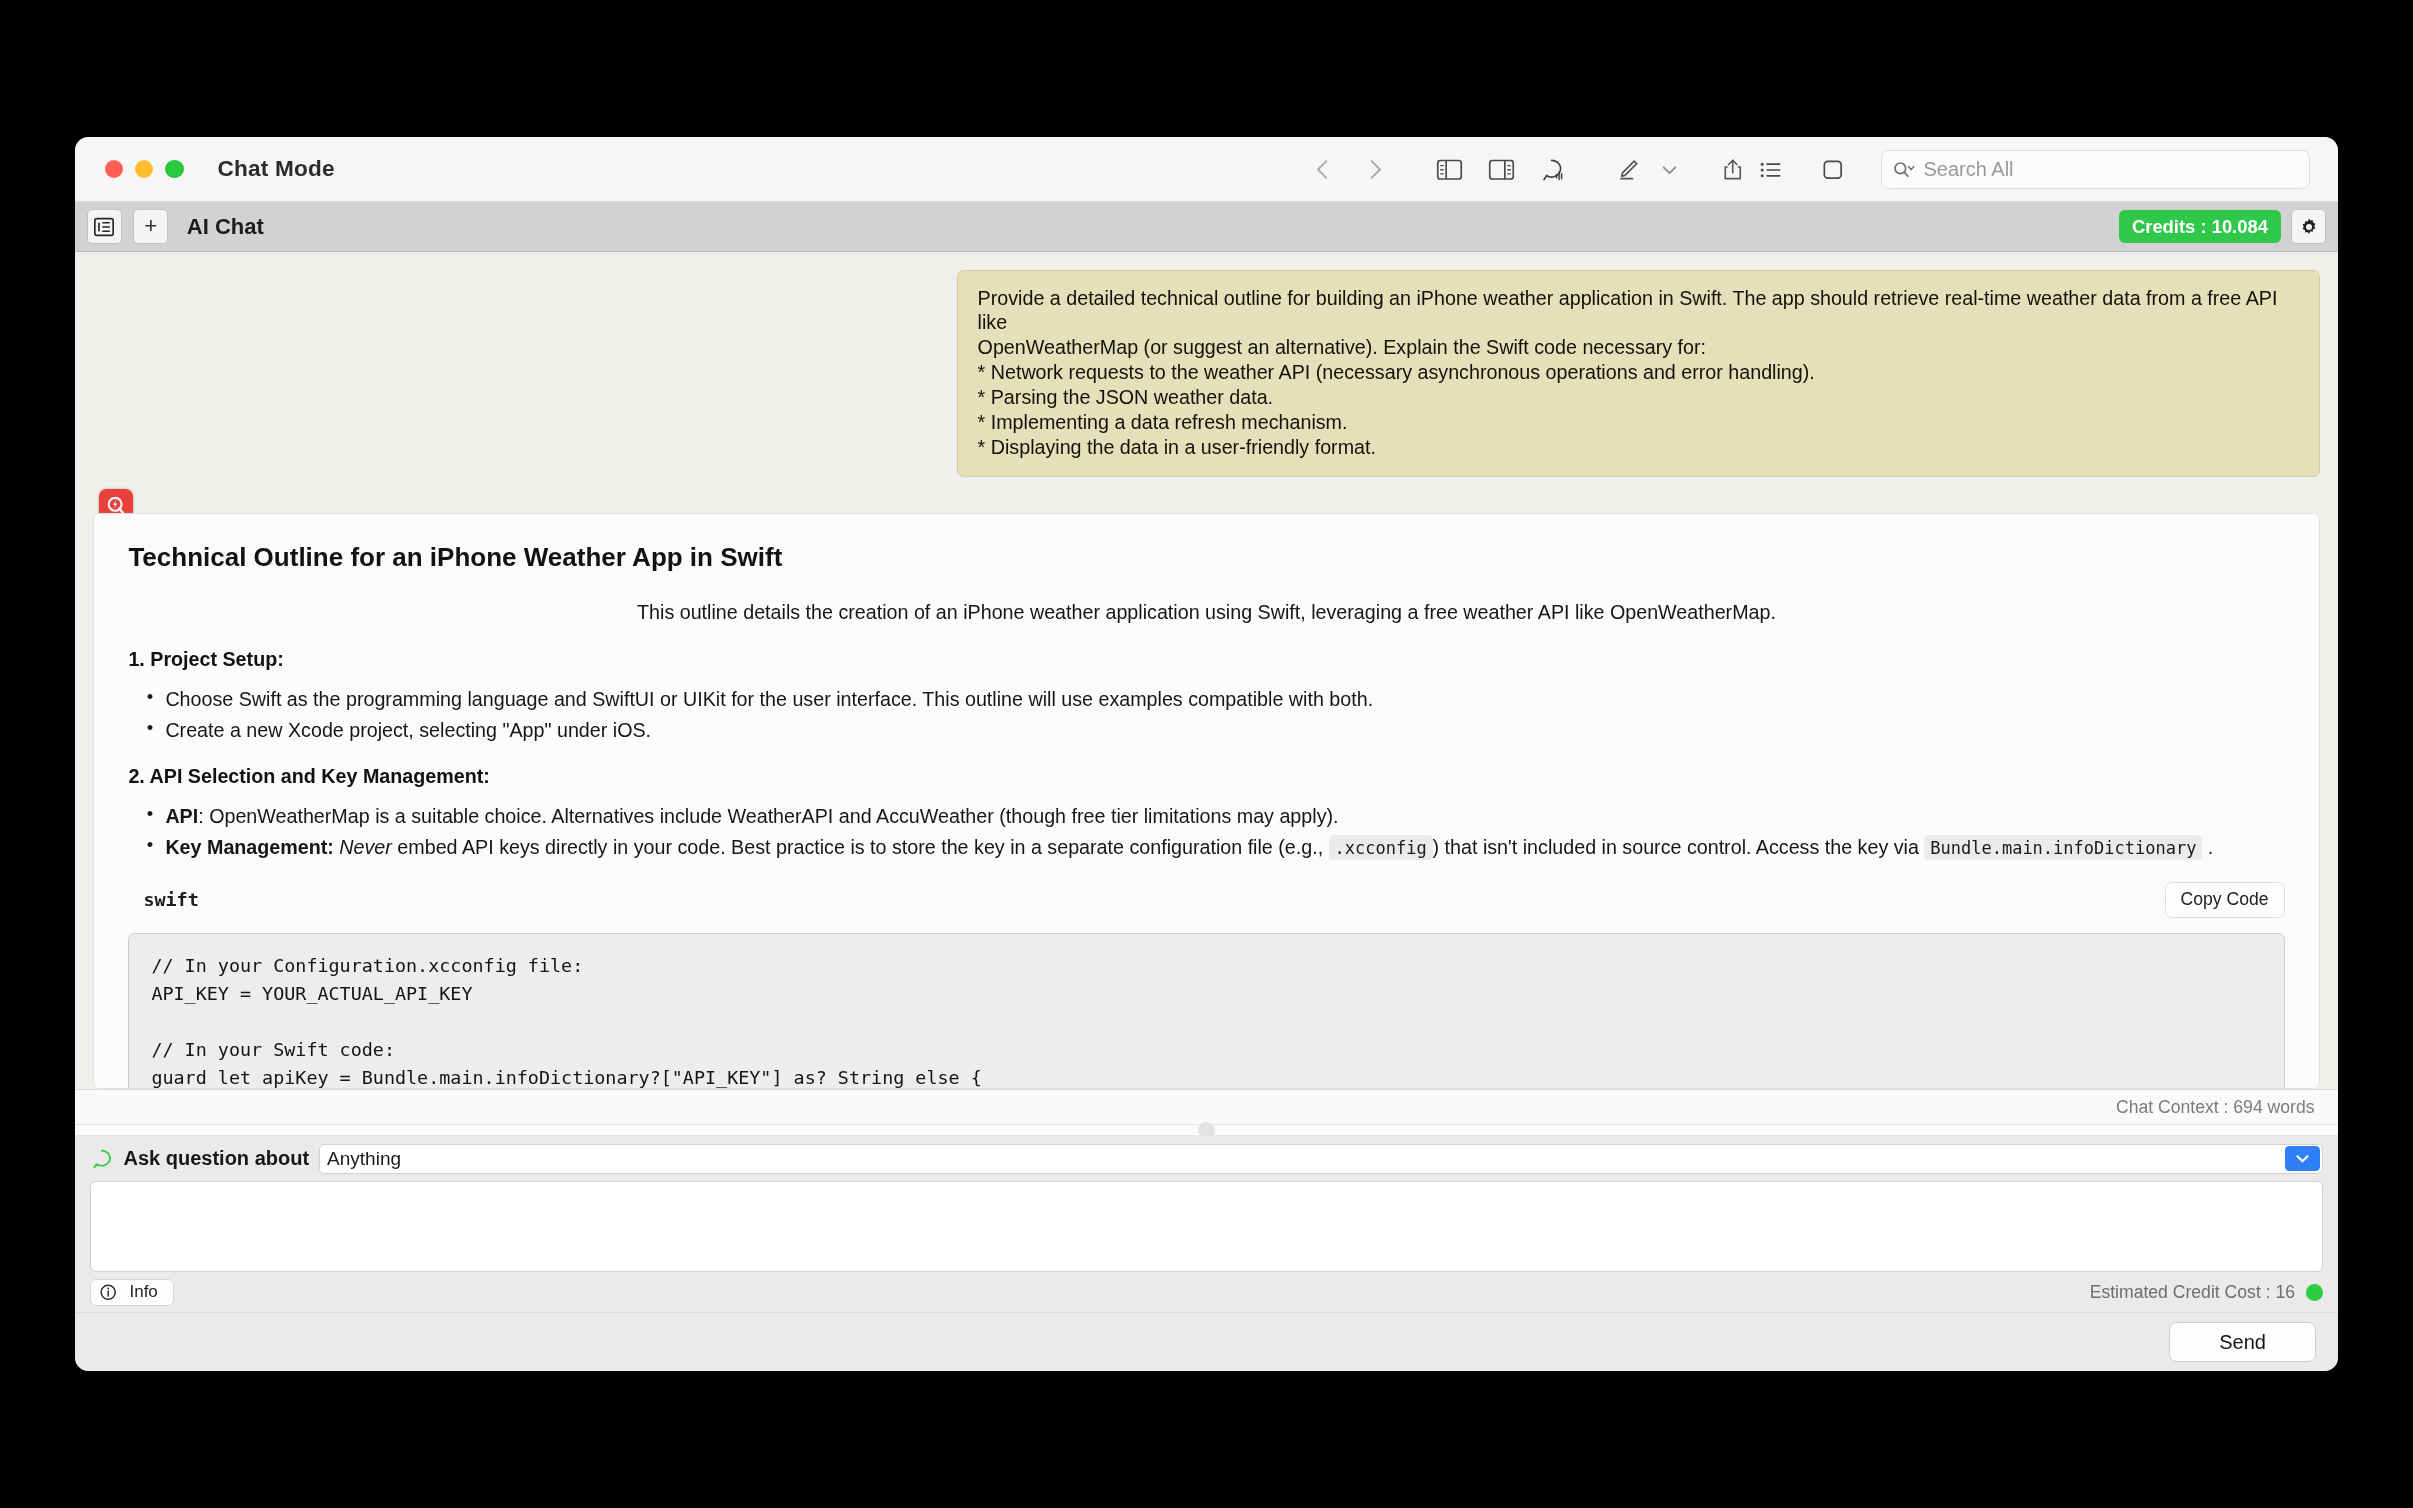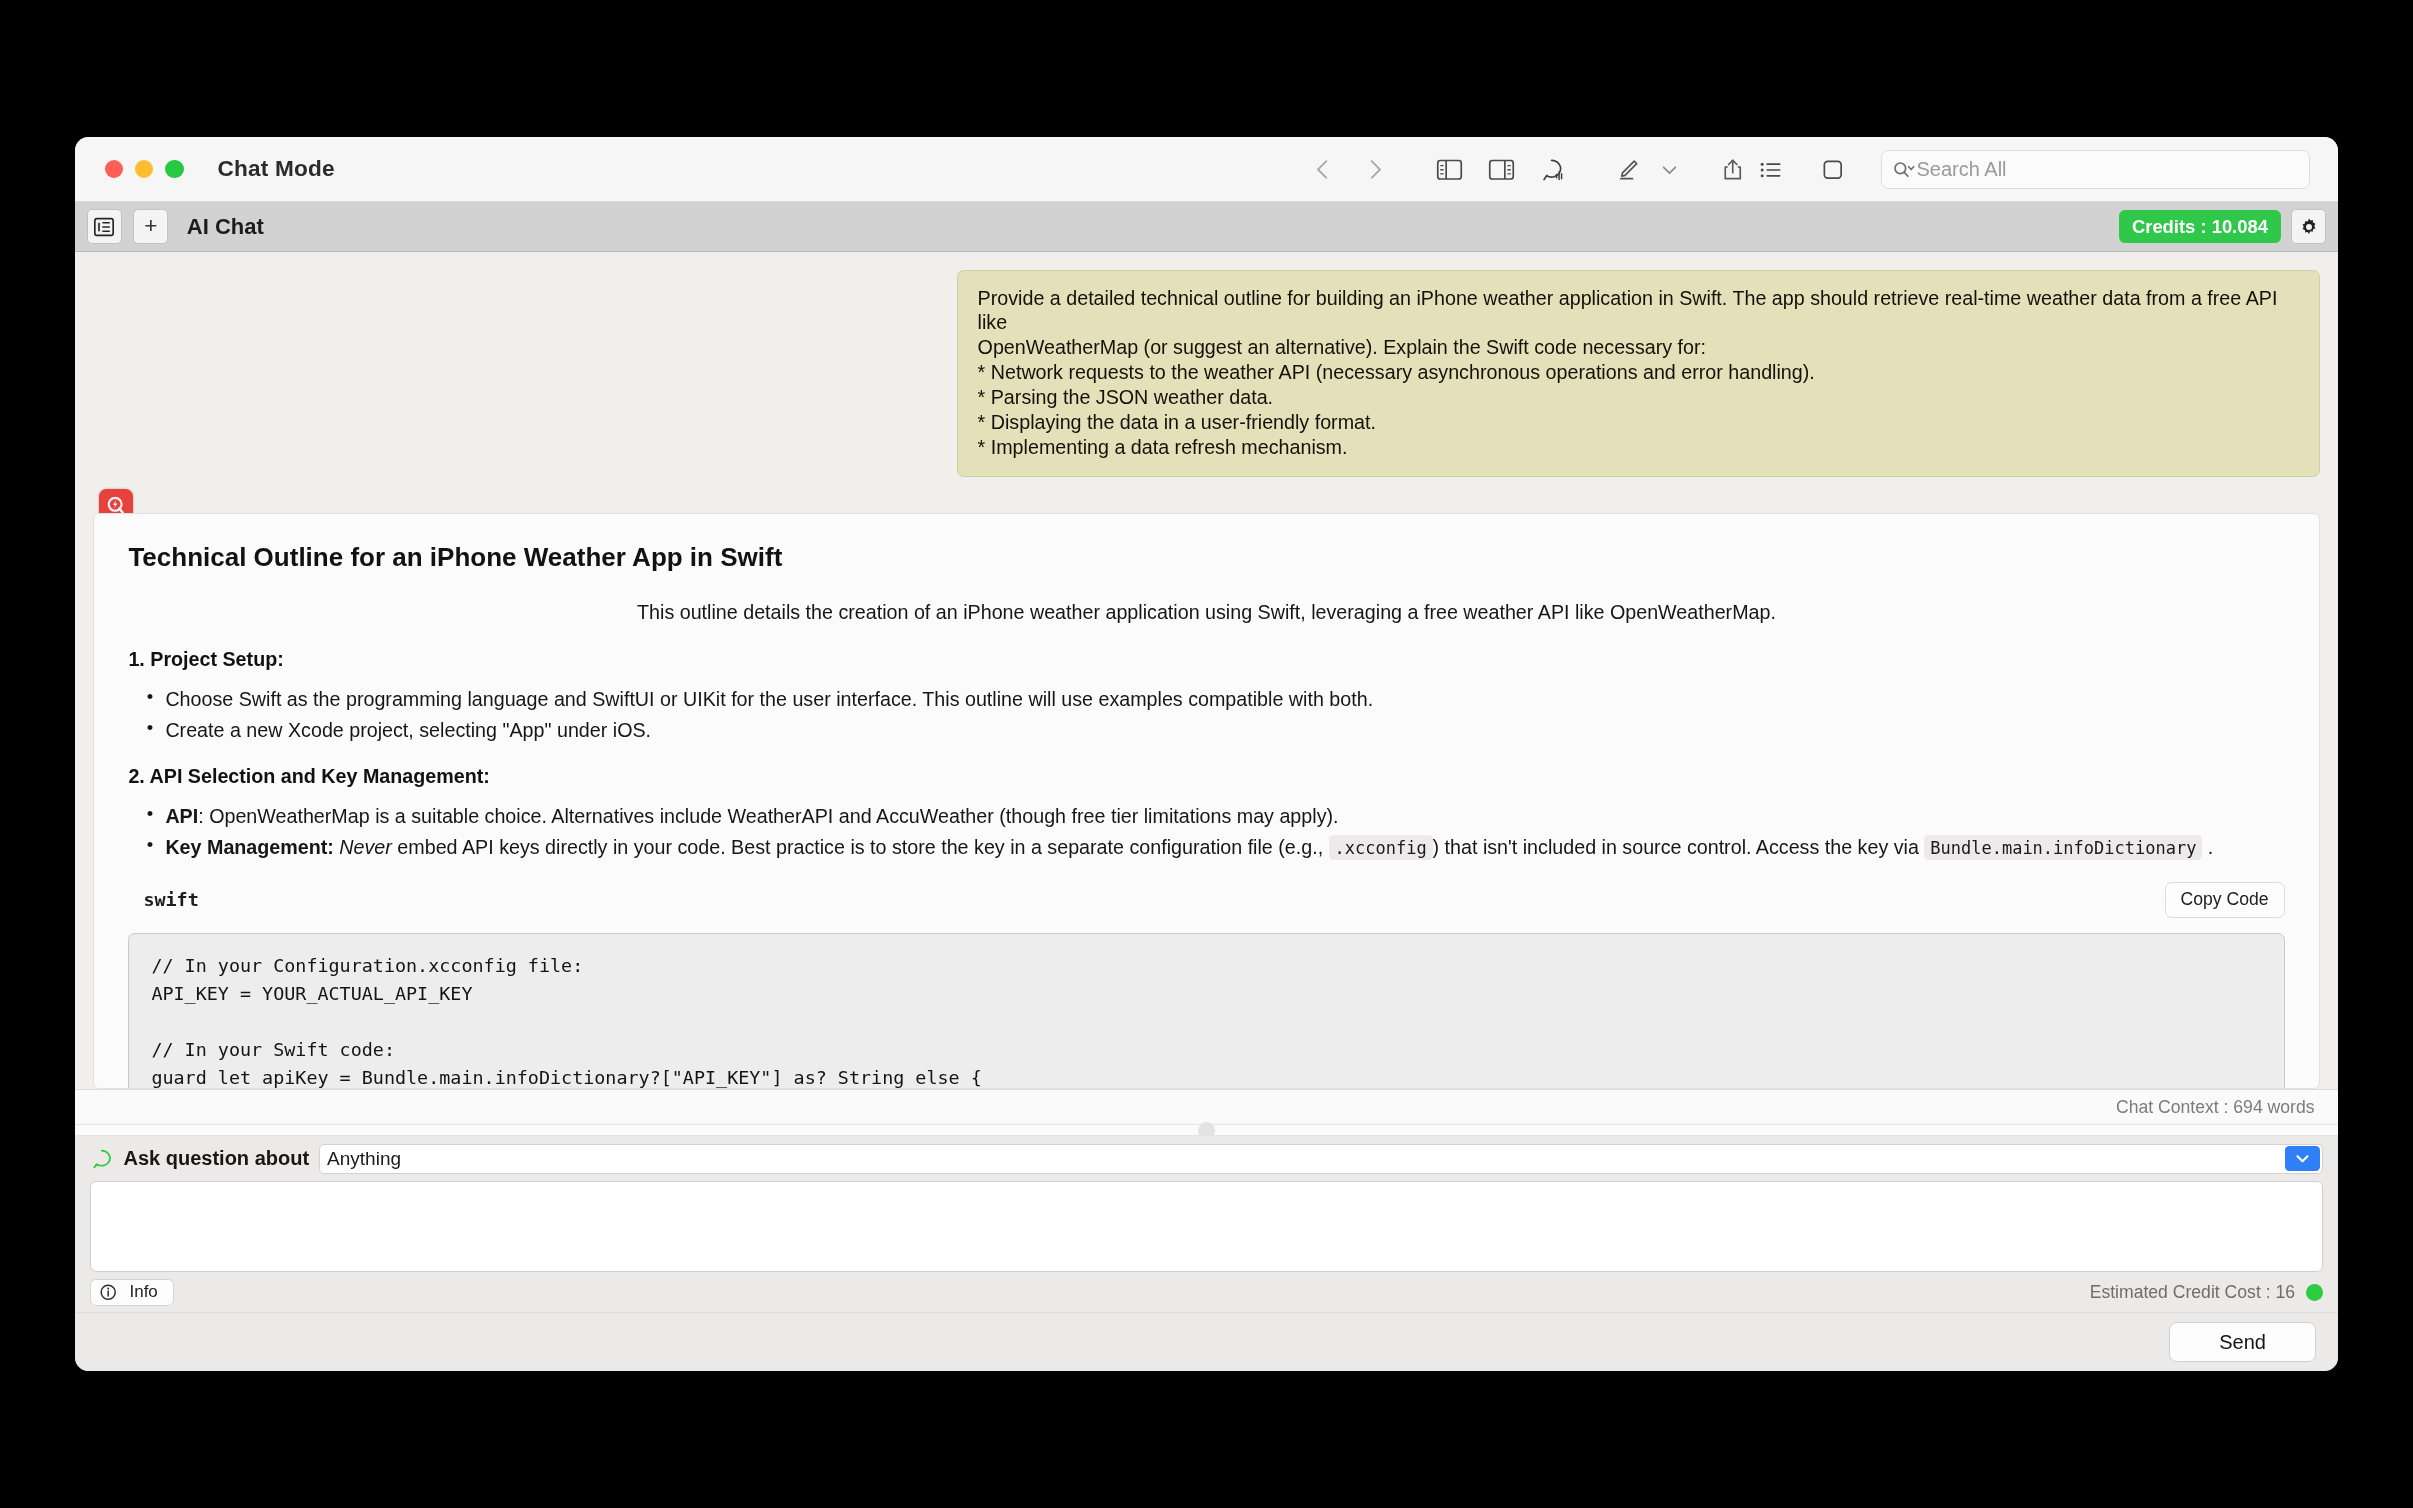--- a/index.html
+++ b/index.html
@@ -51,21 +51,21 @@
   .tb-gap { width: 22px; }
 
   #toolbar-right {
     position: absolute; right: 28.5px; top: 0; height: 65px;
     display: flex; align-items: center; gap: 10px;
   }
   #search-box {
     width: 429px; height: 39px;
     border: 0.8px solid #dcdcdc; border-radius: 7.5px;
     background: #fbfbfb;
-    display: flex; align-items: center; gap: 0;
+    display: flex; align-items: center; gap: 7px;
     padding: 0 10px;
     margin-left: 11.7px;
   }
   #search-ph { font-size: 20px; color: #9a9a9a; }
 
   
   #chat-header {
     height: 50px; background: #d2d2d2;
     display: flex; align-items: center;
     border-bottom: 0.8px solid #b9b9b9;
@@ -348,22 +348,22 @@
   </div>
 
   <div id="convo">
 
     <div id="user-row">
       <div id="user-bubble">
         <p>Provide a detailed technical outline for building an iPhone weather application in Swift. The app should retrieve real-time weather data from a free API like</p>
         <p>OpenWeatherMap (or suggest an alternative). Explain the Swift code necessary for:</p>
         <p>* Network requests to the weather API (necessary asynchronous operations and error handling).</p>
         <p>* Parsing the JSON weather data.</p>
+        <p>* Implementing a data refresh mechanism.</p>
         <p>* Displaying the data in a user-friendly format.</p>
-        <p>* Implementing a data refresh mechanism.</p>
       </div>
     </div>
 
     <div id="assistant-wrap">
       <div id="avatar">
         <svg width="22" height="22" viewBox="0 0 26 26">
           <circle cx="12" cy="11" r="7.6" fill="none" stroke="#f2f2f2" stroke-width="2.6"></circle>
           <line x1="17" y1="16" x2="21" y2="21" stroke="#f2f2f2" stroke-width="3" stroke-linecap="round"></line>
           <polygon points="13,6 9.5,11.8 12,11.8 10.8,16 14.6,10 12,10" fill="#f2f2f2"></polygon>
         </svg>

